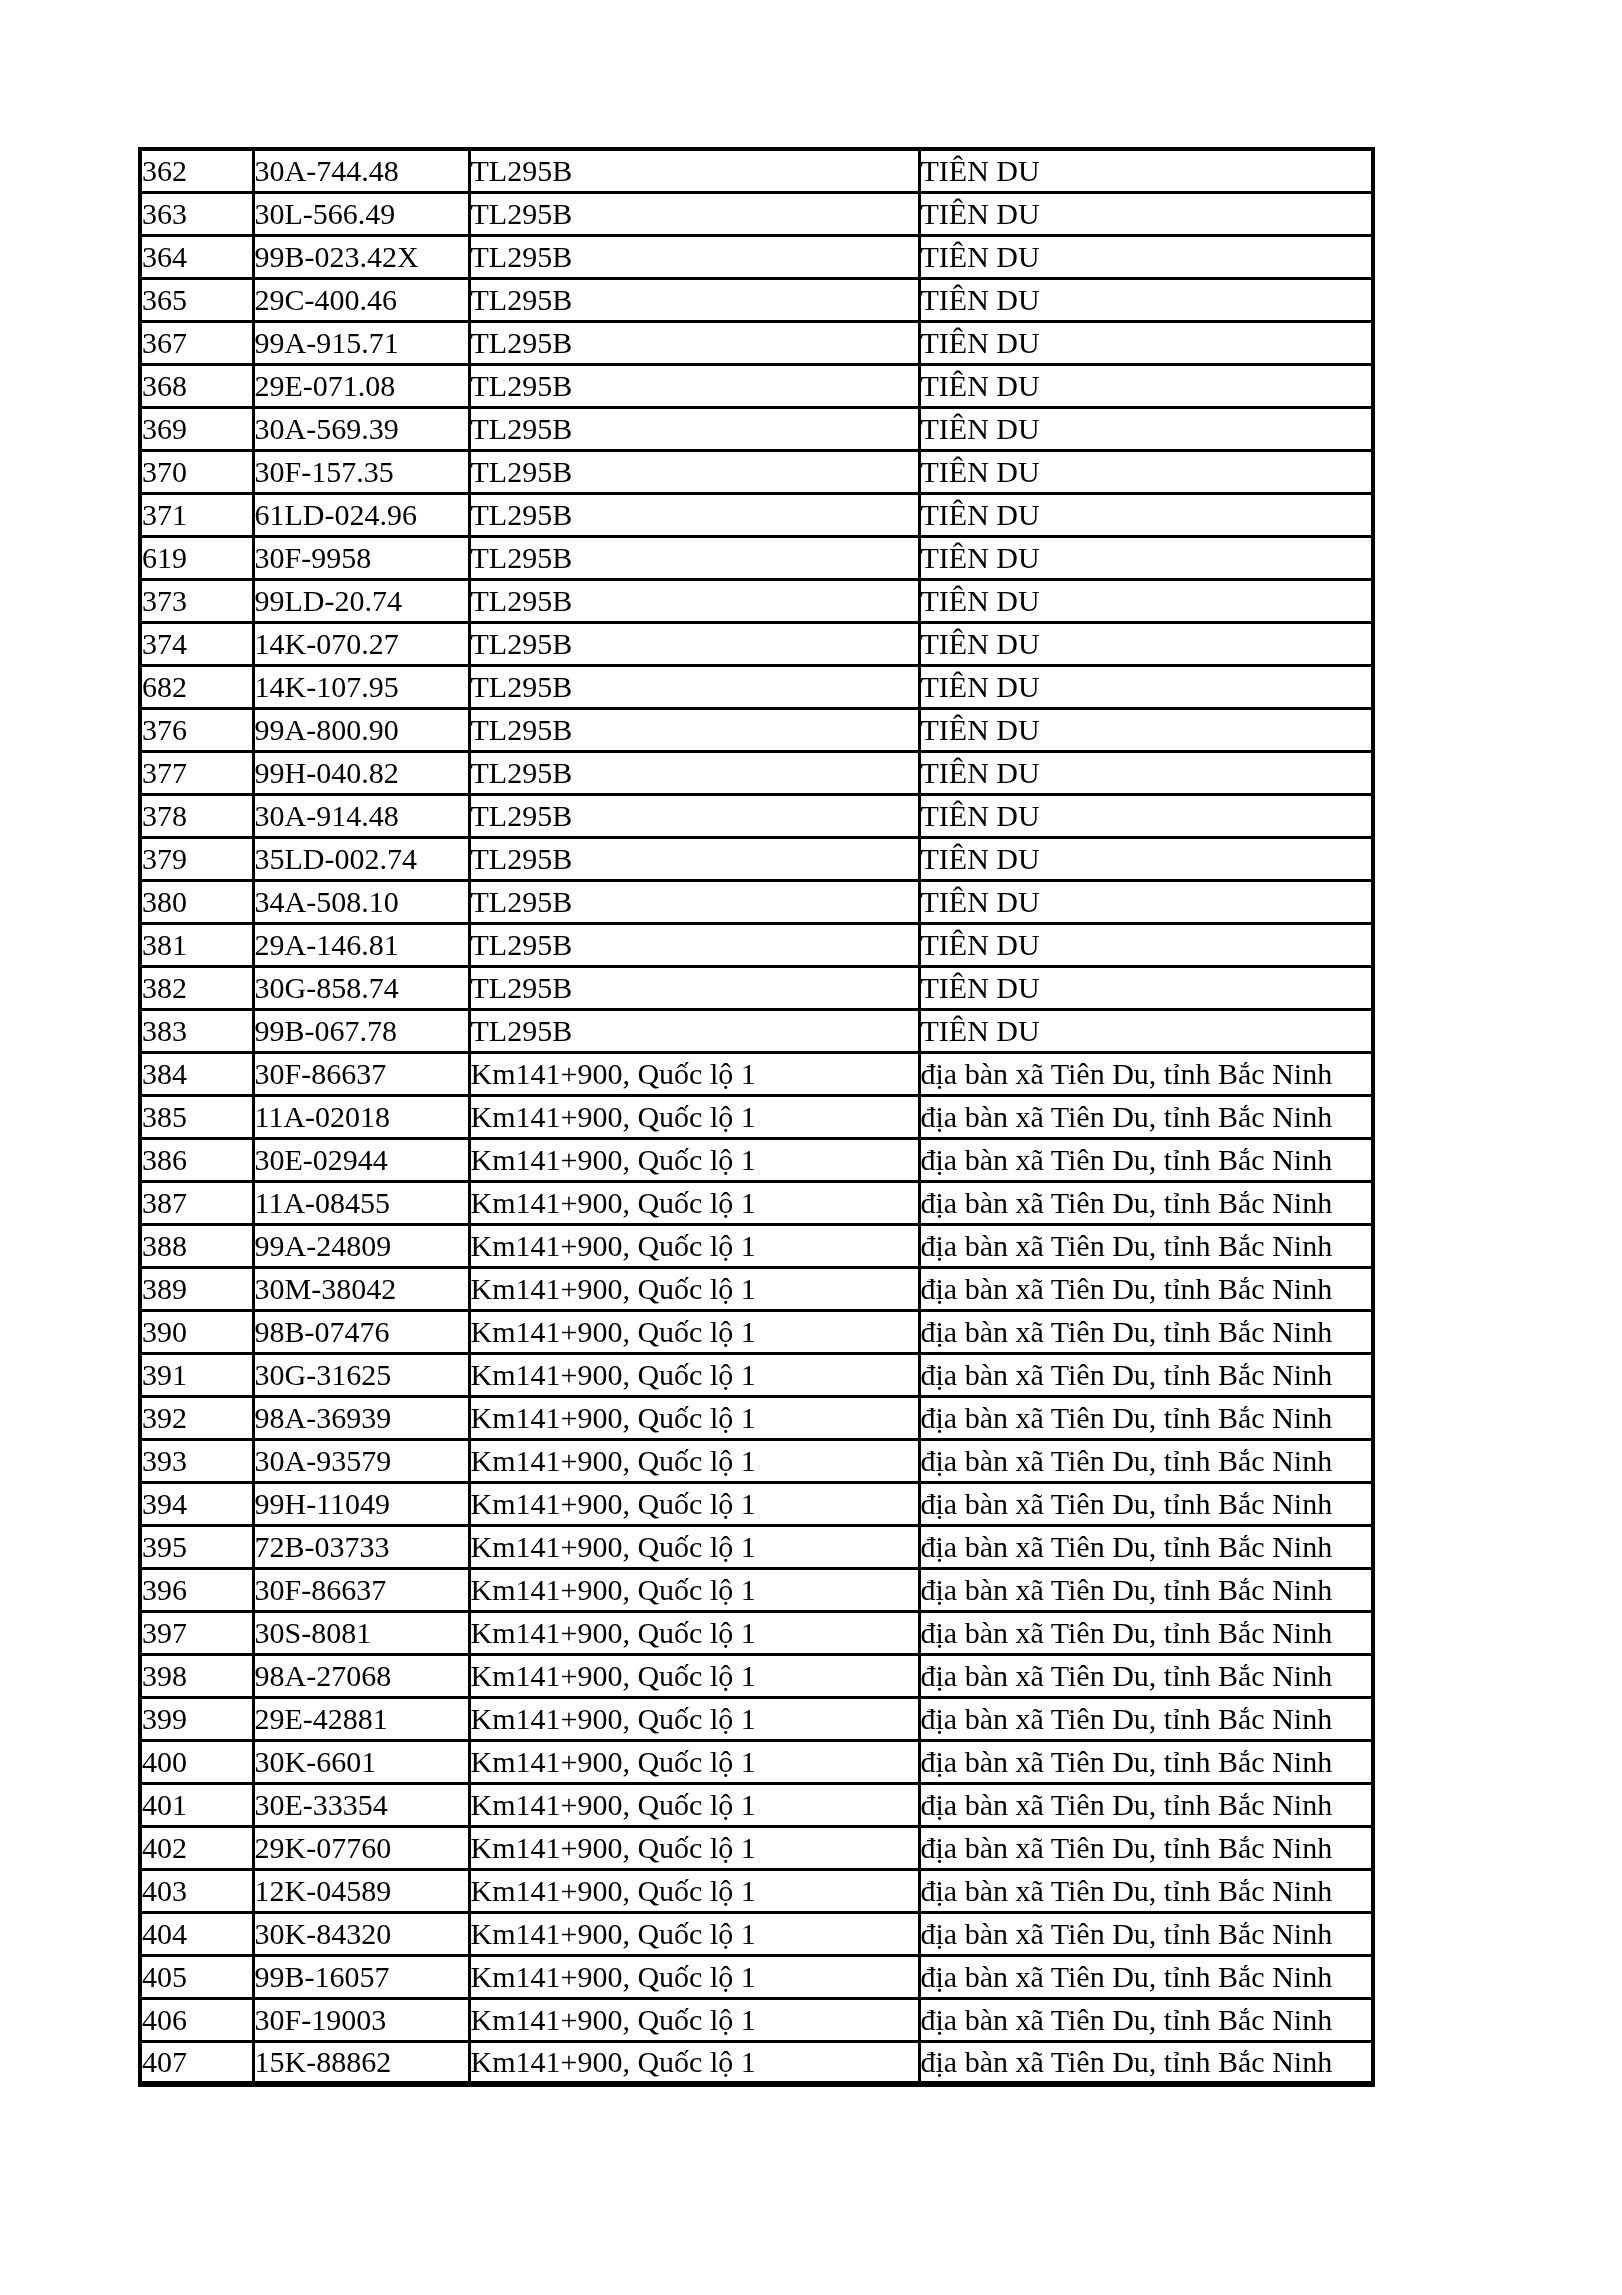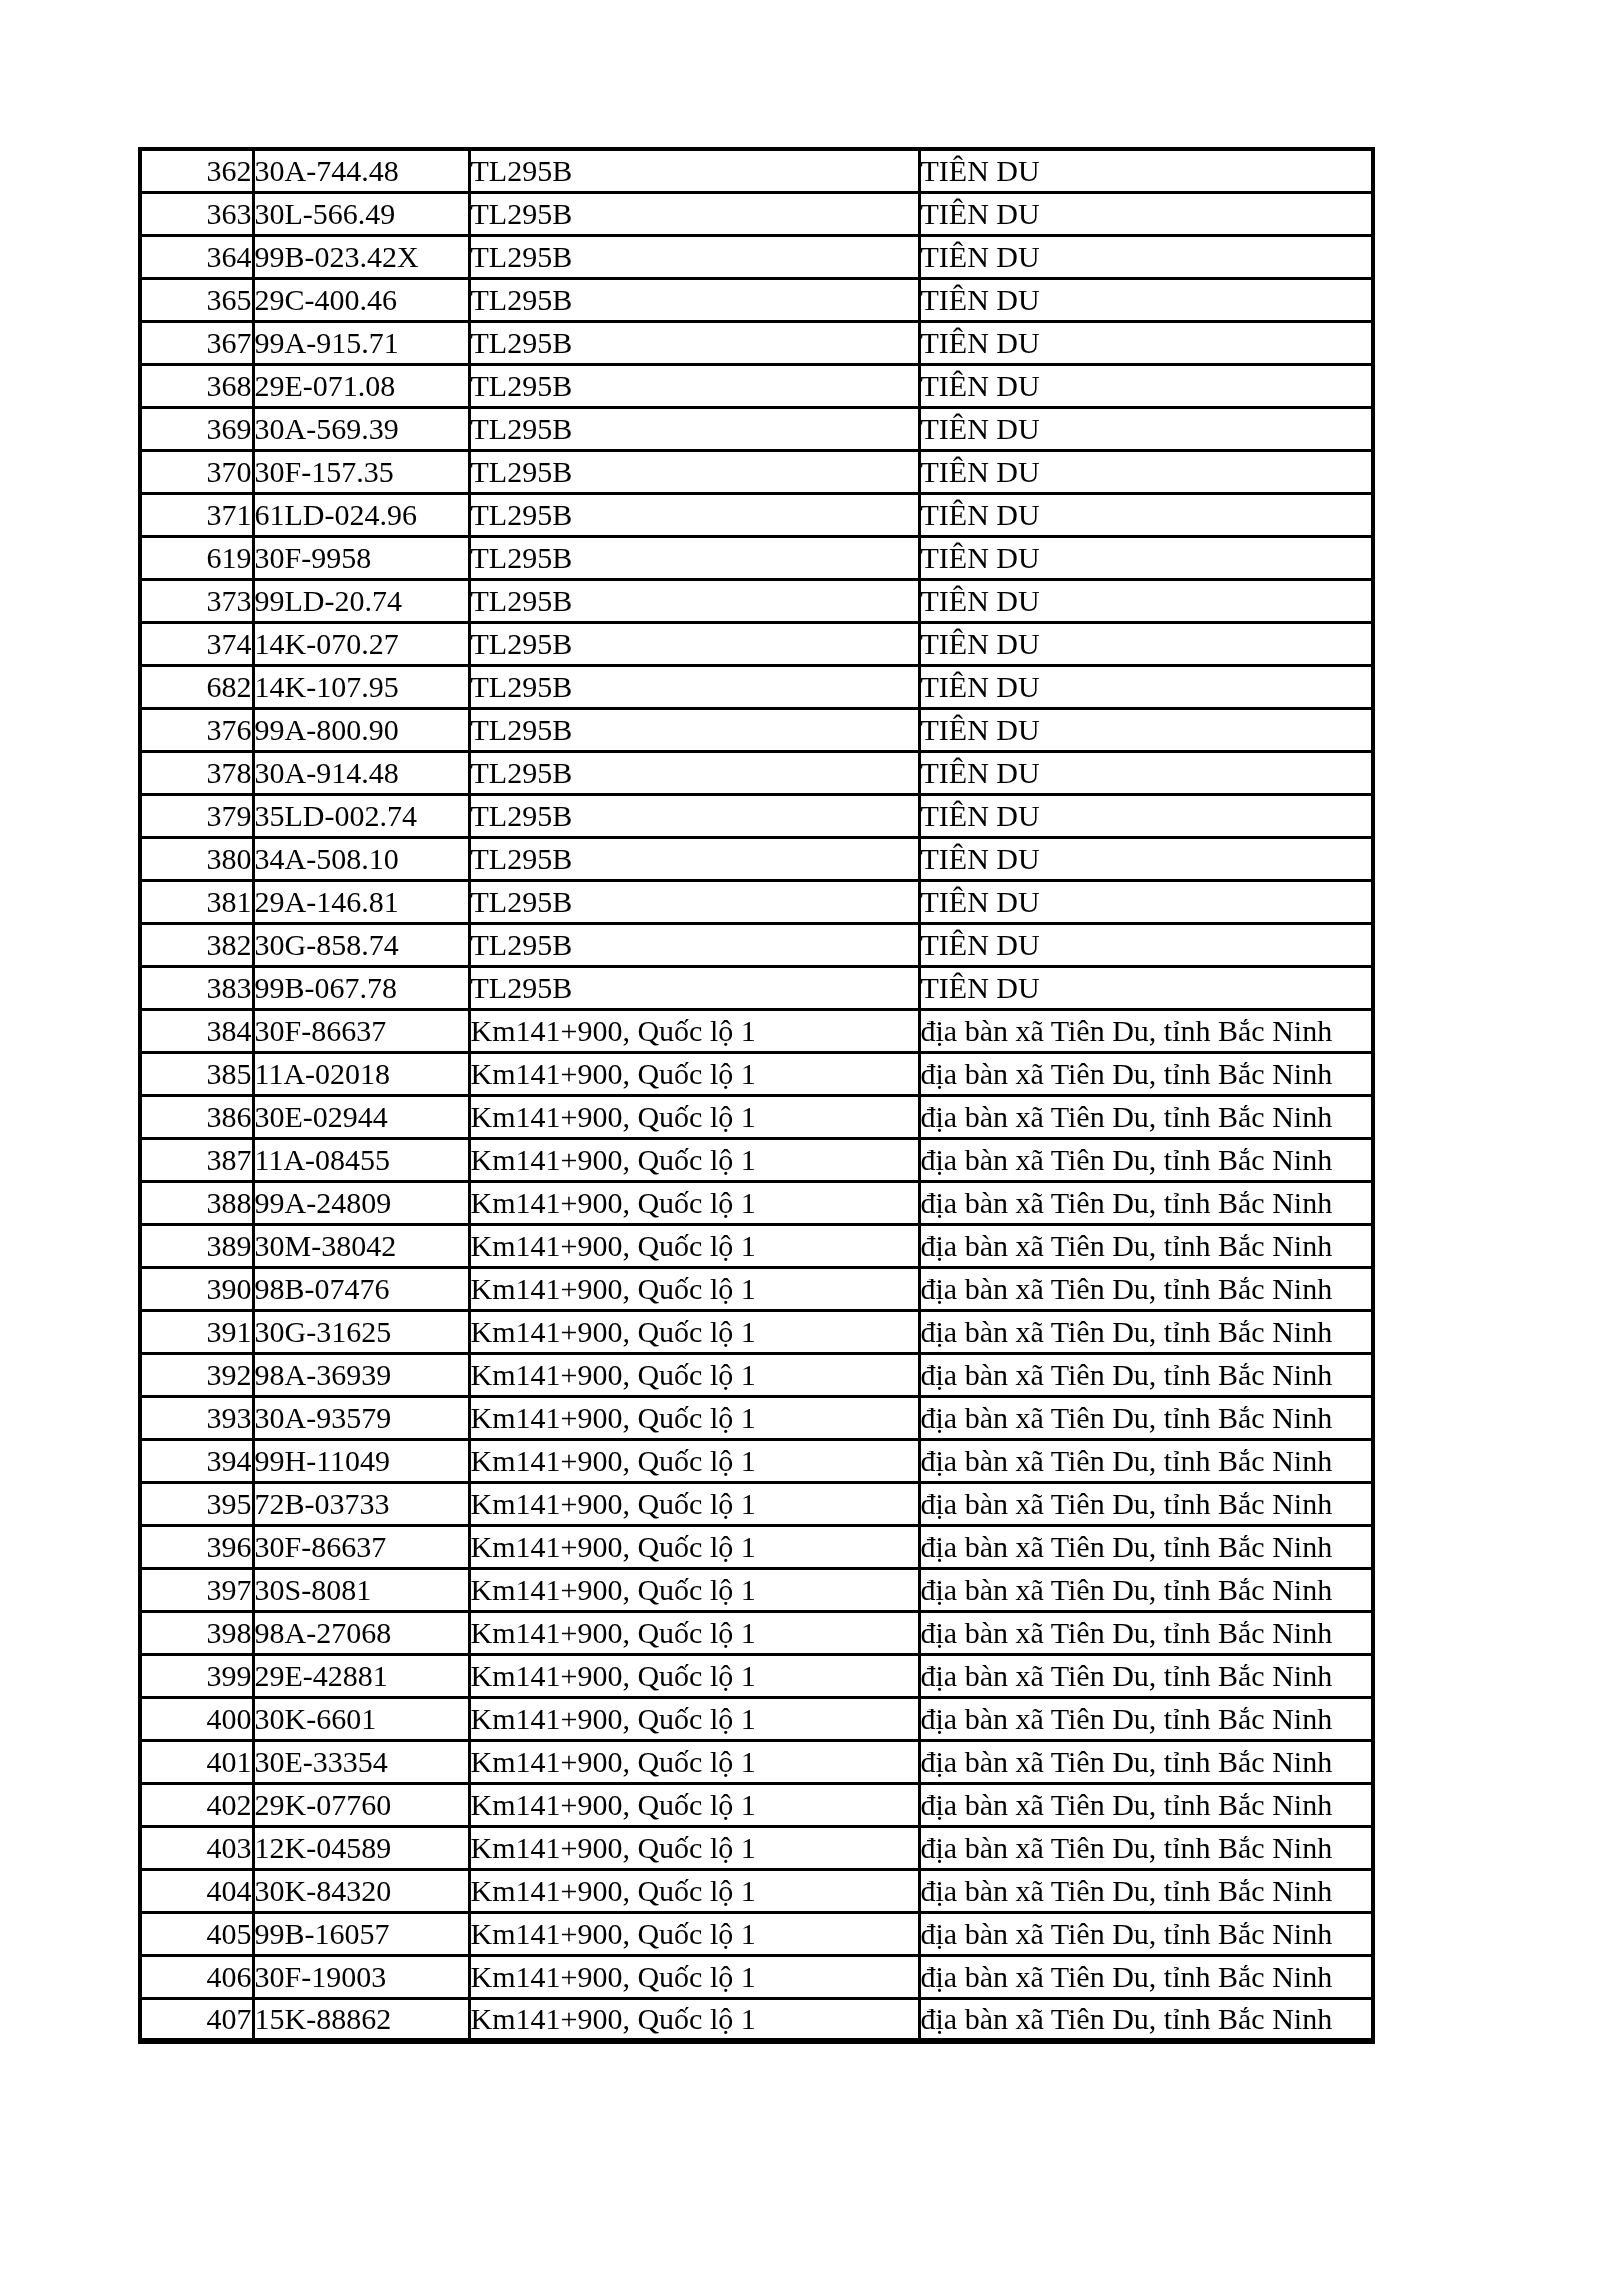--- a/index.html
+++ b/index.html
@@ -36,21 +36,21 @@
   table.plates td {
     border: 3.4px solid #000000;
     font-size: 30px;
     line-height: 1;
     padding: 0;
     vertical-align: middle;
     white-space: nowrap;
     overflow: hidden;
   }
   td.c-no {
-    text-align: right;
+    text-align: left;
     padding-right: 6px;
     margin-top: 45px;
   }
   td.c-plate, td.c-loc, td.c-area {
     text-align: left;
     padding-left: 6.8px;
   }
 </style>
 </head>
 <body>
@@ -156,20 +156,26 @@
     <td class="c-area">TIÊN DU</td>
   </tr>
 
   <tr>
     <td class="c-no">376</td>
     <td class="c-plate">99A-800.90</td>
     <td class="c-loc">TL295B</td>
     <td class="c-area">TIÊN DU</td>
   </tr>
 
+  <tr>
+    <td class="c-no">377</td>
+    <td class="c-plate">99H-040.82</td>
+    <td class="c-loc">TL295B</td>
+    <td class="c-area">TIÊN DU</td>
+  </tr>
 
   <tr>
     <td class="c-no">378</td>
     <td class="c-plate">30A-914.48</td>
     <td class="c-loc">TL295B</td>
     <td class="c-area">TIÊN DU</td>
   </tr>
 
   <tr>
     <td class="c-no">379</td>

